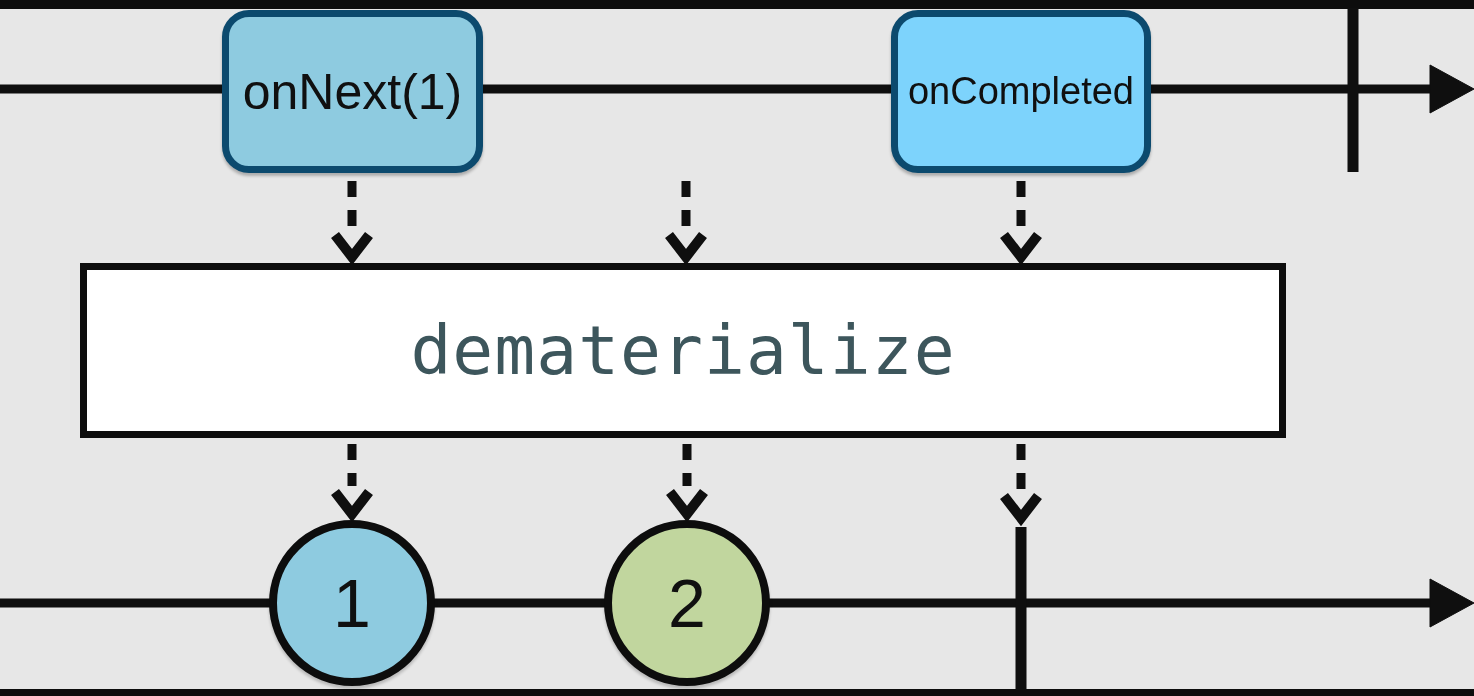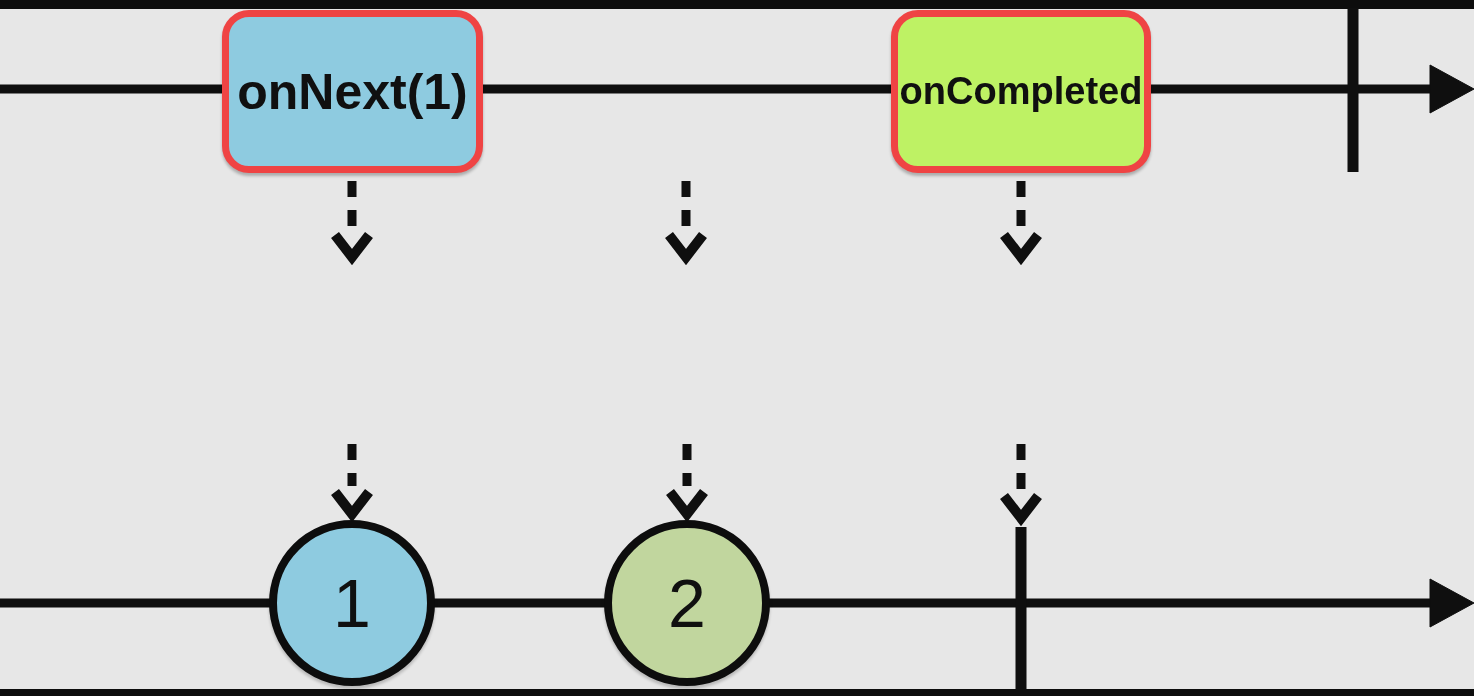--- a/index.html
+++ b/index.html
@@ -20,28 +20,27 @@
   .frame-bar.top { top: 0; height: 9px; }
   .frame-bar.bottom { bottom: 0; height: 7px; }
   .diagram-svg {
     position: absolute;
     left: 0; top: 0;
     width: 1474px; height: 696px;
   }
   .event-box {
     position: absolute;
     box-sizing: border-box;
-    border: 7px solid #ef4444;
+    border: 7px solid #0c4a6e;
     border-radius: 27px;
     display: flex;
     align-items: center;
     justify-content: center;
     color: #101010;
     box-shadow: 0 3px 3px rgba(0,0,0,0.25);
-    font-weight: bold;
   }
   .event-box.b1 { left: 222px; top: 10px; width: 261px; height: 163px; font-size: 50px; }
   .event-box.b2 { left: 556px; top: 10px; width: 260px; height: 163px; font-size: 50px; }
   .event-box.b3 { left: 891px; top: 10px; width: 260px; height: 163px; font-size: 38px; }
   .operator-box {
     position: absolute;
     left: 80px; top: 263px;
     width: 1206px; height: 175px;
     box-sizing: border-box;
     border: 7px solid #0d0d0d;
@@ -106,24 +105,27 @@
       <line x1="687" y1="444" x2="687" y2="486" stroke-width="9" stroke-dasharray="16 13"></line>
       <path d="M 670 492 L 687 514 L 704 492" stroke-width="10"></path>
       <line x1="1021" y1="444" x2="1021" y2="490" stroke-width="9" stroke-dasharray="16 13"></line>
       <path d="M 1004 496 L 1021 518 L 1038 496" stroke-width="10"></path>
     </g>
   </svg>
 
   <div class="event-box b1" style="background-color: rgb(142, 203, 224);">
     <span>onNext(1)</span>
   </div>
-  <div class="event-box b3" style="background-color: #bef264;">
+  <div class="event-box b3" style="background-color: #7dd3fc;">
     <span>onCompleted</span>
   </div>
 
+  <div class="operator-box" style="background-color: rgb(255, 255, 255);">
+    <span style="color: rgb(61, 86, 92);">dematerialize</span>
+  </div>
 
   <div class="marble m1" style="background-color: rgb(142, 203, 224);">
     <span>1</span>
   </div>
   <div class="marble m2" style="background-color: rgb(193, 214, 158);">
     <span>2</span>
   </div>
 
 </div>
 

